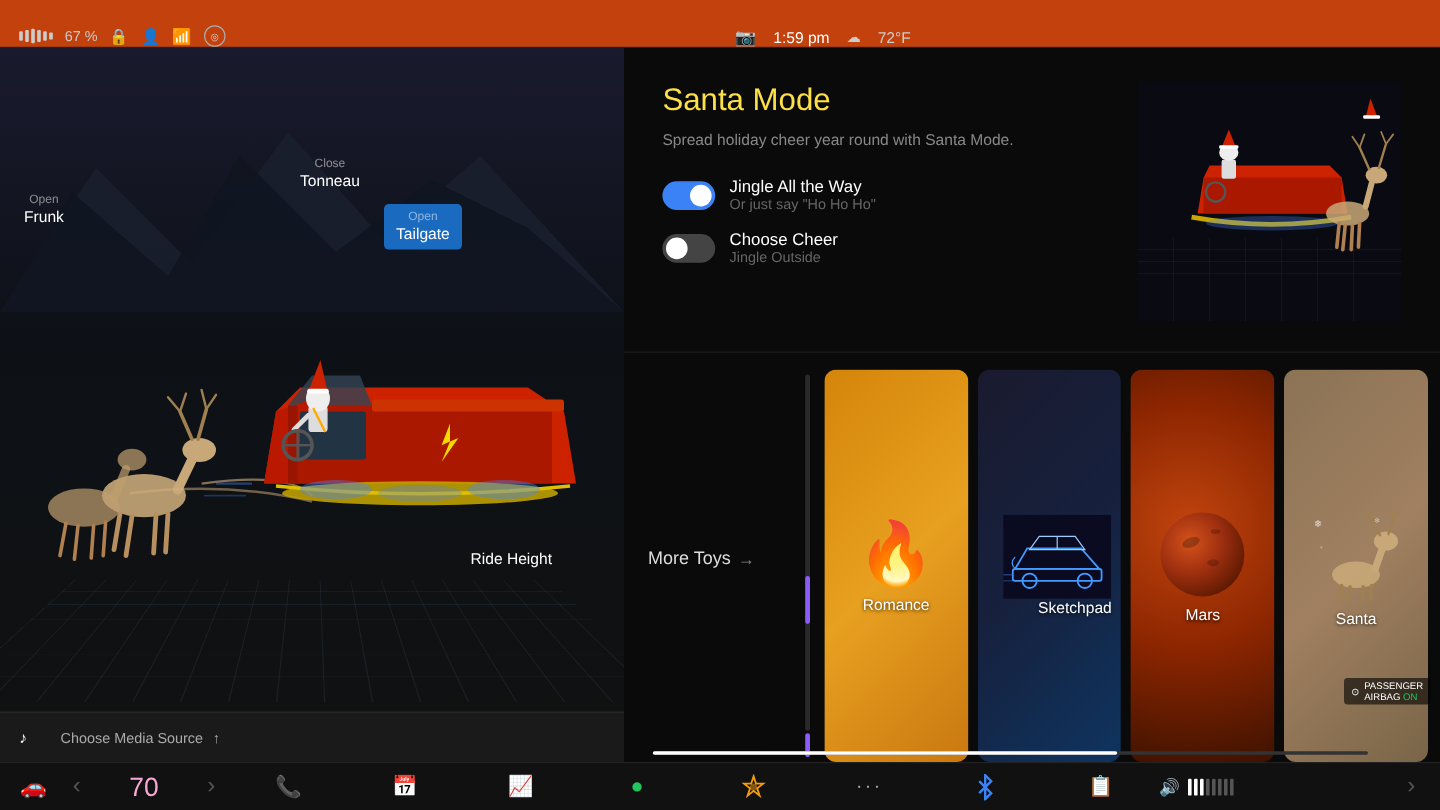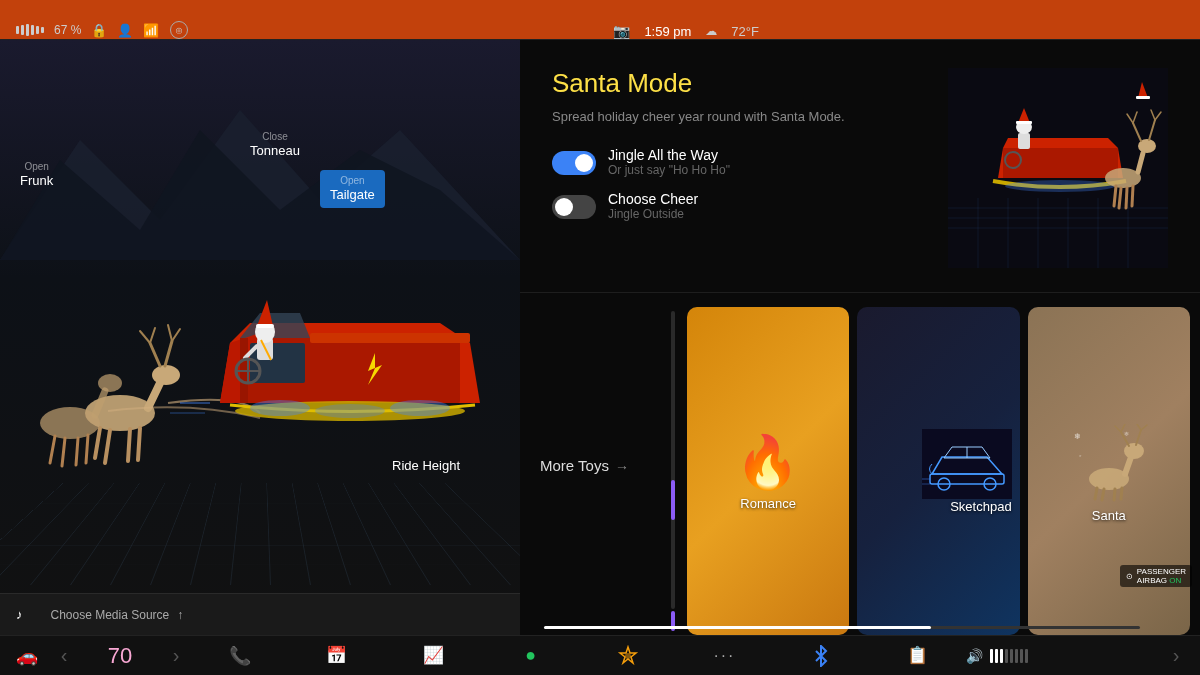--- a/index.html
+++ b/index.html
@@ -616,20 +616,32 @@
 
               <path d="M 10,45 Q 5,40 10,35" stroke="#4499ff" stroke-width="1" fill="none"></path>
 
               <line x1="0" y1="50" x2="8" y2="50" stroke="#4488ff" stroke-width="1" opacity="0.5"></line>
               <line x1="0" y1="55" x2="8" y2="55" stroke="#4488ff" stroke-width="1" opacity="0.4"></line>
             </svg>
             <div class="toy-label">Sketchpad</div>
           </div>
         </div>
 
+        <div class="toy-card toy-mars">
+          <div class="toy-card-bg"></div>
+          <div class="toy-card-content">
+
+            <div style="width:70px;height:70px;border-radius:50%;background:radial-gradient(circle at 35% 35%, #d4521a 0%, #a03010 40%, #5a1800 80%, #3d1200 100%);position:relative;overflow:hidden;margin-bottom:8px;">
+              <div style="position:absolute;width:15px;height:8px;background:rgba(0,0,0,0.25);border-radius:50%;top:30%;left:25%;transform:rotate(-20deg);"></div>
+              <div style="position:absolute;width:10px;height:6px;background:rgba(0,0,0,0.2);border-radius:50%;top:55%;left:55%;"></div>
+              <div style="position:absolute;width:8px;height:4px;background:rgba(0,0,0,0.2);border-radius:50%;top:20%;left:60%;"></div>
+            </div>
+            <div class="toy-label">Mars</div>
+          </div>
+        </div>
 
         <div class="toy-card toy-santa">
           <div class="toy-card-bg"></div>
           <div class="toy-card-content">
 
             <svg width="80" height="80" viewBox="0 0 80 80" style="margin-bottom:4px;">
 
               <text x="5" y="15" fill="white" font-size="8" opacity="0.7">❄</text>
               <text x="55" y="12" fill="white" font-size="6" opacity="0.5">❄</text>
               <text x="62" y="30" fill="white" font-size="5" opacity="0.6">*</text>

